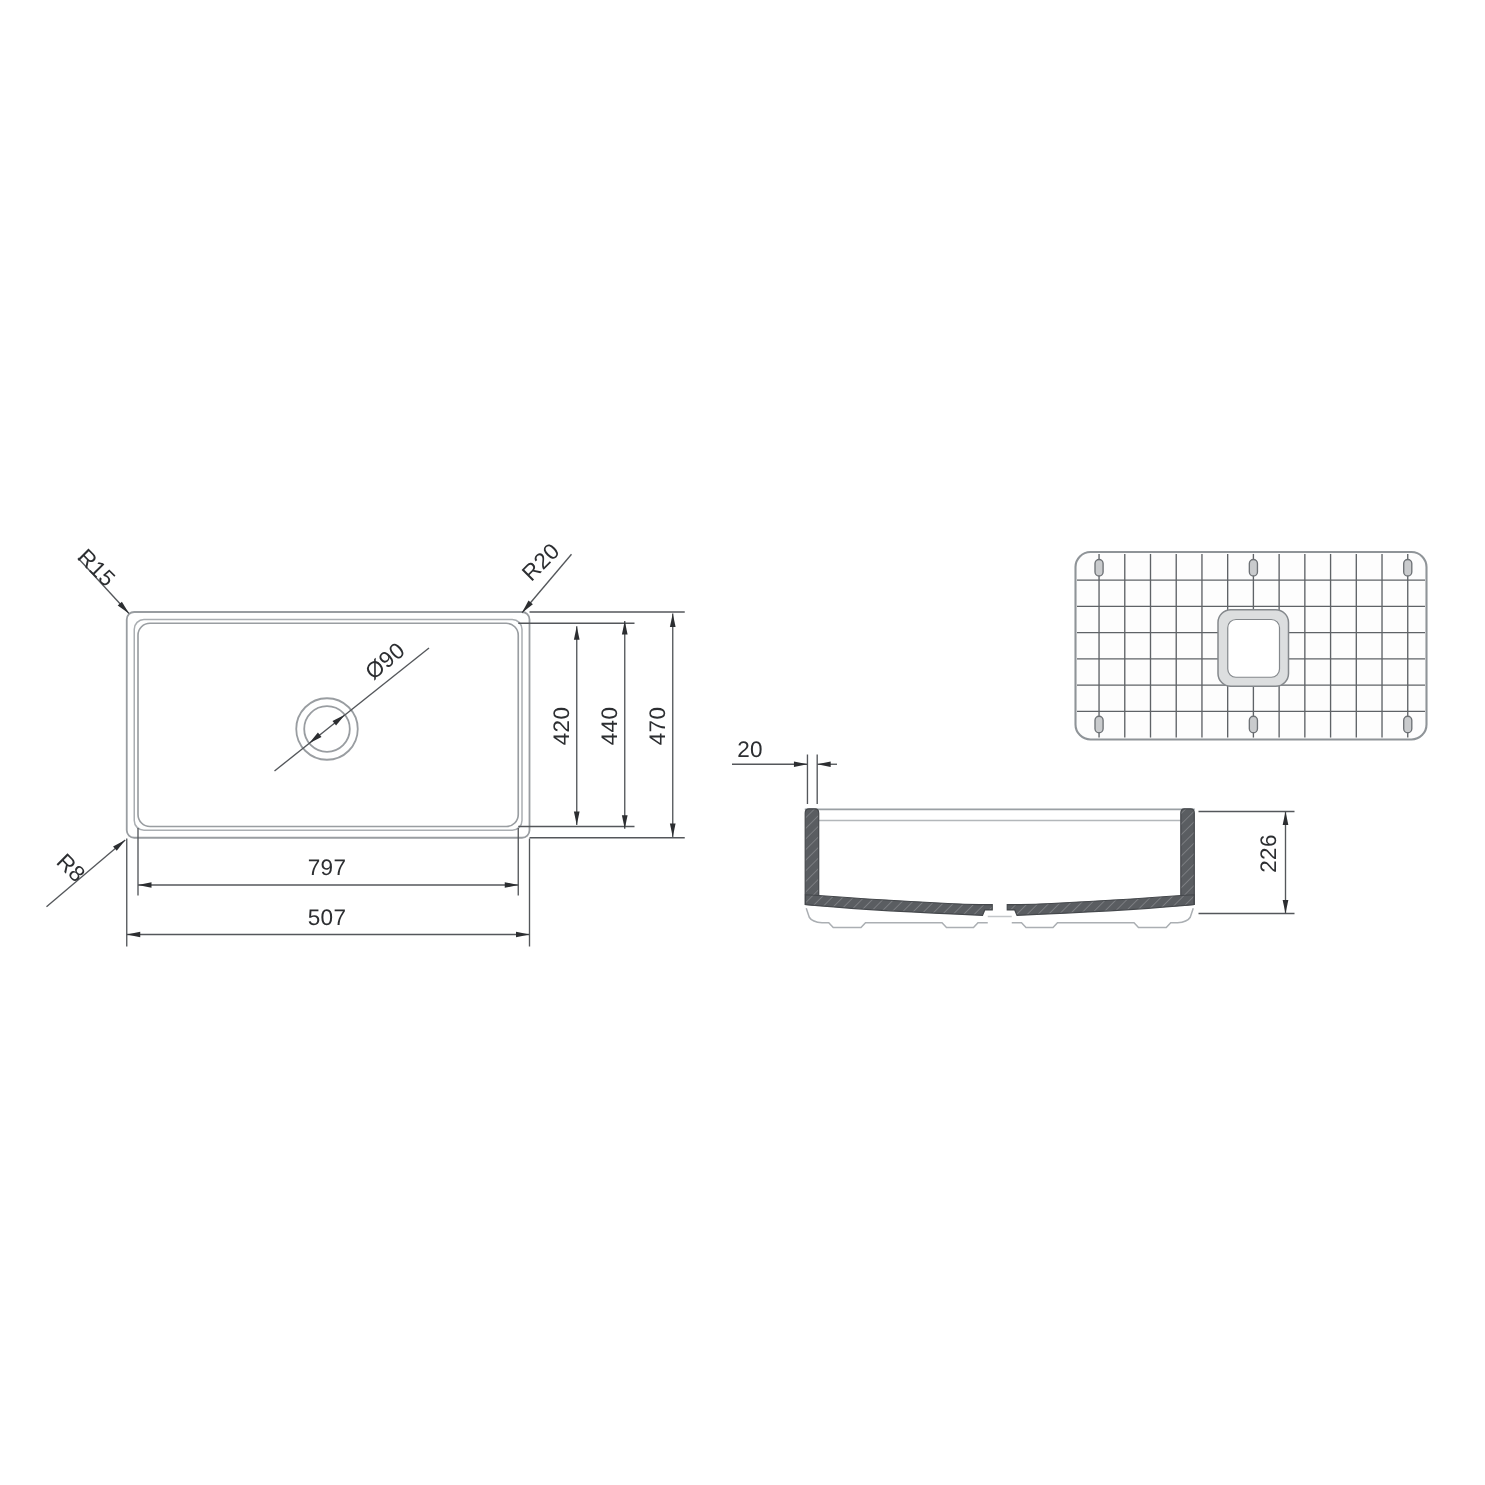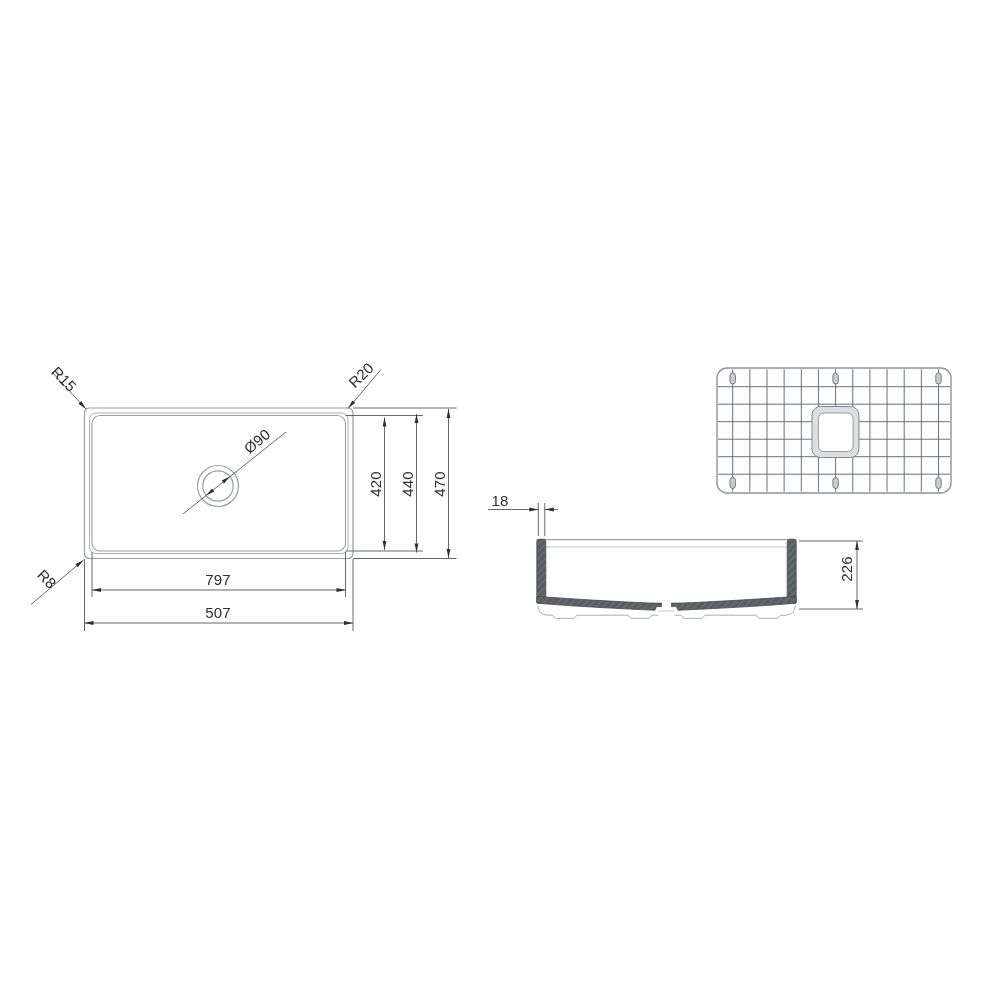--- a/index.html
+++ b/index.html
@@ -177,16 +177,16 @@
   <span class="lbl rot45" style="left:47px;  top:579px;">R8</span>
   <span class="lbl rotm40" style="left:257px; top:441px;">Ø90</span>
 
   <span class="lbl rotm90" style="left:374.5px; top:484px;">420</span>
   <span class="lbl rotm90" style="left:406.5px; top:484px;">440</span>
   <span class="lbl rotm90" style="left:438.5px; top:484px;">470</span>
 
   <span class="lbl" style="left:218px; top:578.5px;text-align:right;">797</span>
   <span class="lbl" style="left:218px; top:611.5px;">507</span>
 
-  <span class="lbl" style="left:500px; top:499.5px;">18</span>
+  <span class="lbl" style="left:500px; top:499.5px;">20</span>
   <span class="lbl rotm90" style="left:845.5px; top:568.5px;">226</span>
 
 </div>
 
 </body></html>

